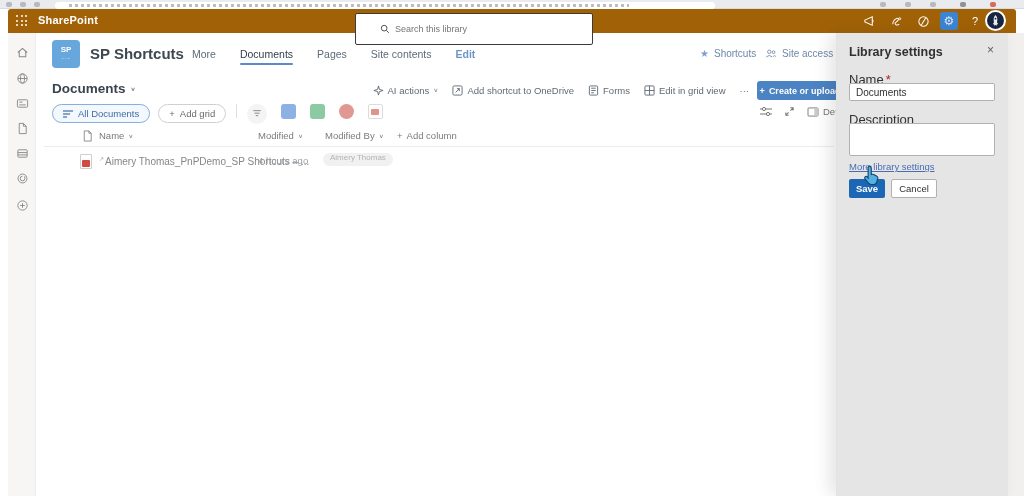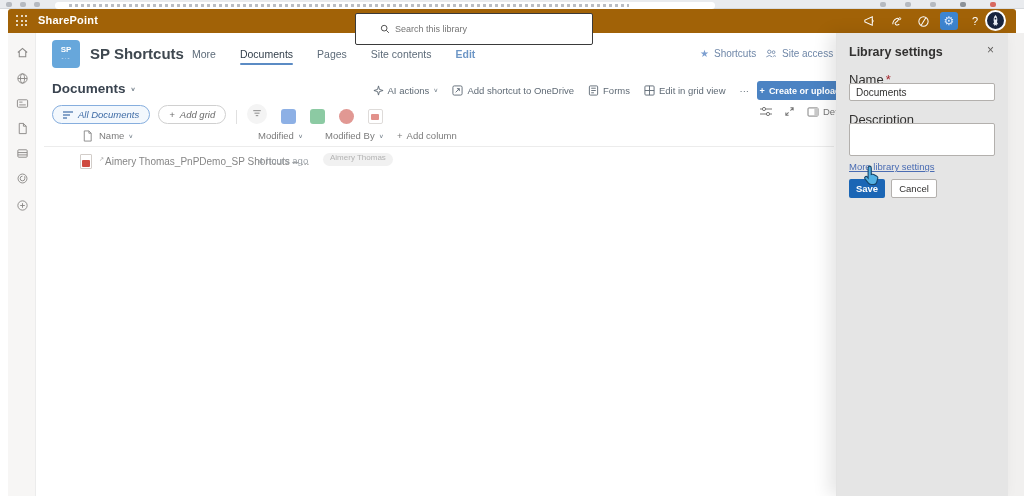--- a/index.html
+++ b/index.html
@@ -53,21 +53,21 @@
   .caret { font-size:7px; color:#7a8690; transform:scaleY(.8); }
   .cmd-right { position:absolute; top:83px; right:260px; display:flex; align-items:center; gap:14px;
     font-size:9.5px; color:#5f6a75; white-space:nowrap; }
   .cmd-item { display:flex; align-items:center; gap:4px; cursor:pointer; }
   .cmd-sep { width:1px; height:14px; background:#ddd; }
   .create-btn { position:absolute; left:757px; top:81px; width:86px; height:19px; background:#4b83c3; border:none; border-radius:3px;
     color:#fff; font-size:9px; font-weight:600; display:flex; align-items:center; justify-content:center; gap:4px; cursor:pointer;
     font-family:"Liberation Sans",sans-serif; }
 
   
-  .views-bar { position:absolute; left:52px; top:104px; display:flex; align-items:flex-end; gap:8px;font-style:italic; }
+  .views-bar { position:absolute; left:52px; top:104px; display:flex; align-items:flex-start; gap:8px; }
   .pill { height:19px; border-radius:10px; display:flex; align-items:center; gap:5px; padding:0 10px;
     font-size:9.5px; cursor:pointer; background:#fff; white-space:nowrap; }
   .pill.current { border:1px solid #86aede; color:#3f6ca6; background:#f3f8fd; }
   .pill.ghost { border:1px solid #d0d0d0; color:#6a6a6a; }
   .vsep { width:1px; height:14px; background:#e0e0e0; margin:0 2px; }
   .funnel-circ { width:20px; height:20px; border-radius:50%; background:#f4f4f4; display:flex; align-items:center; justify-content:center; color:#8a8a8a; cursor:pointer; }
   .appdot { width:15px; height:15px; border-radius:3px; opacity:.55; margin-left:6px; cursor:pointer; position:relative; }
   .appdot.word { background:#2f6fd0; }
   .appdot.excel { background:#2e9e57; }
   .appdot.ppt { background:#c9433a; border-radius:50%; }

